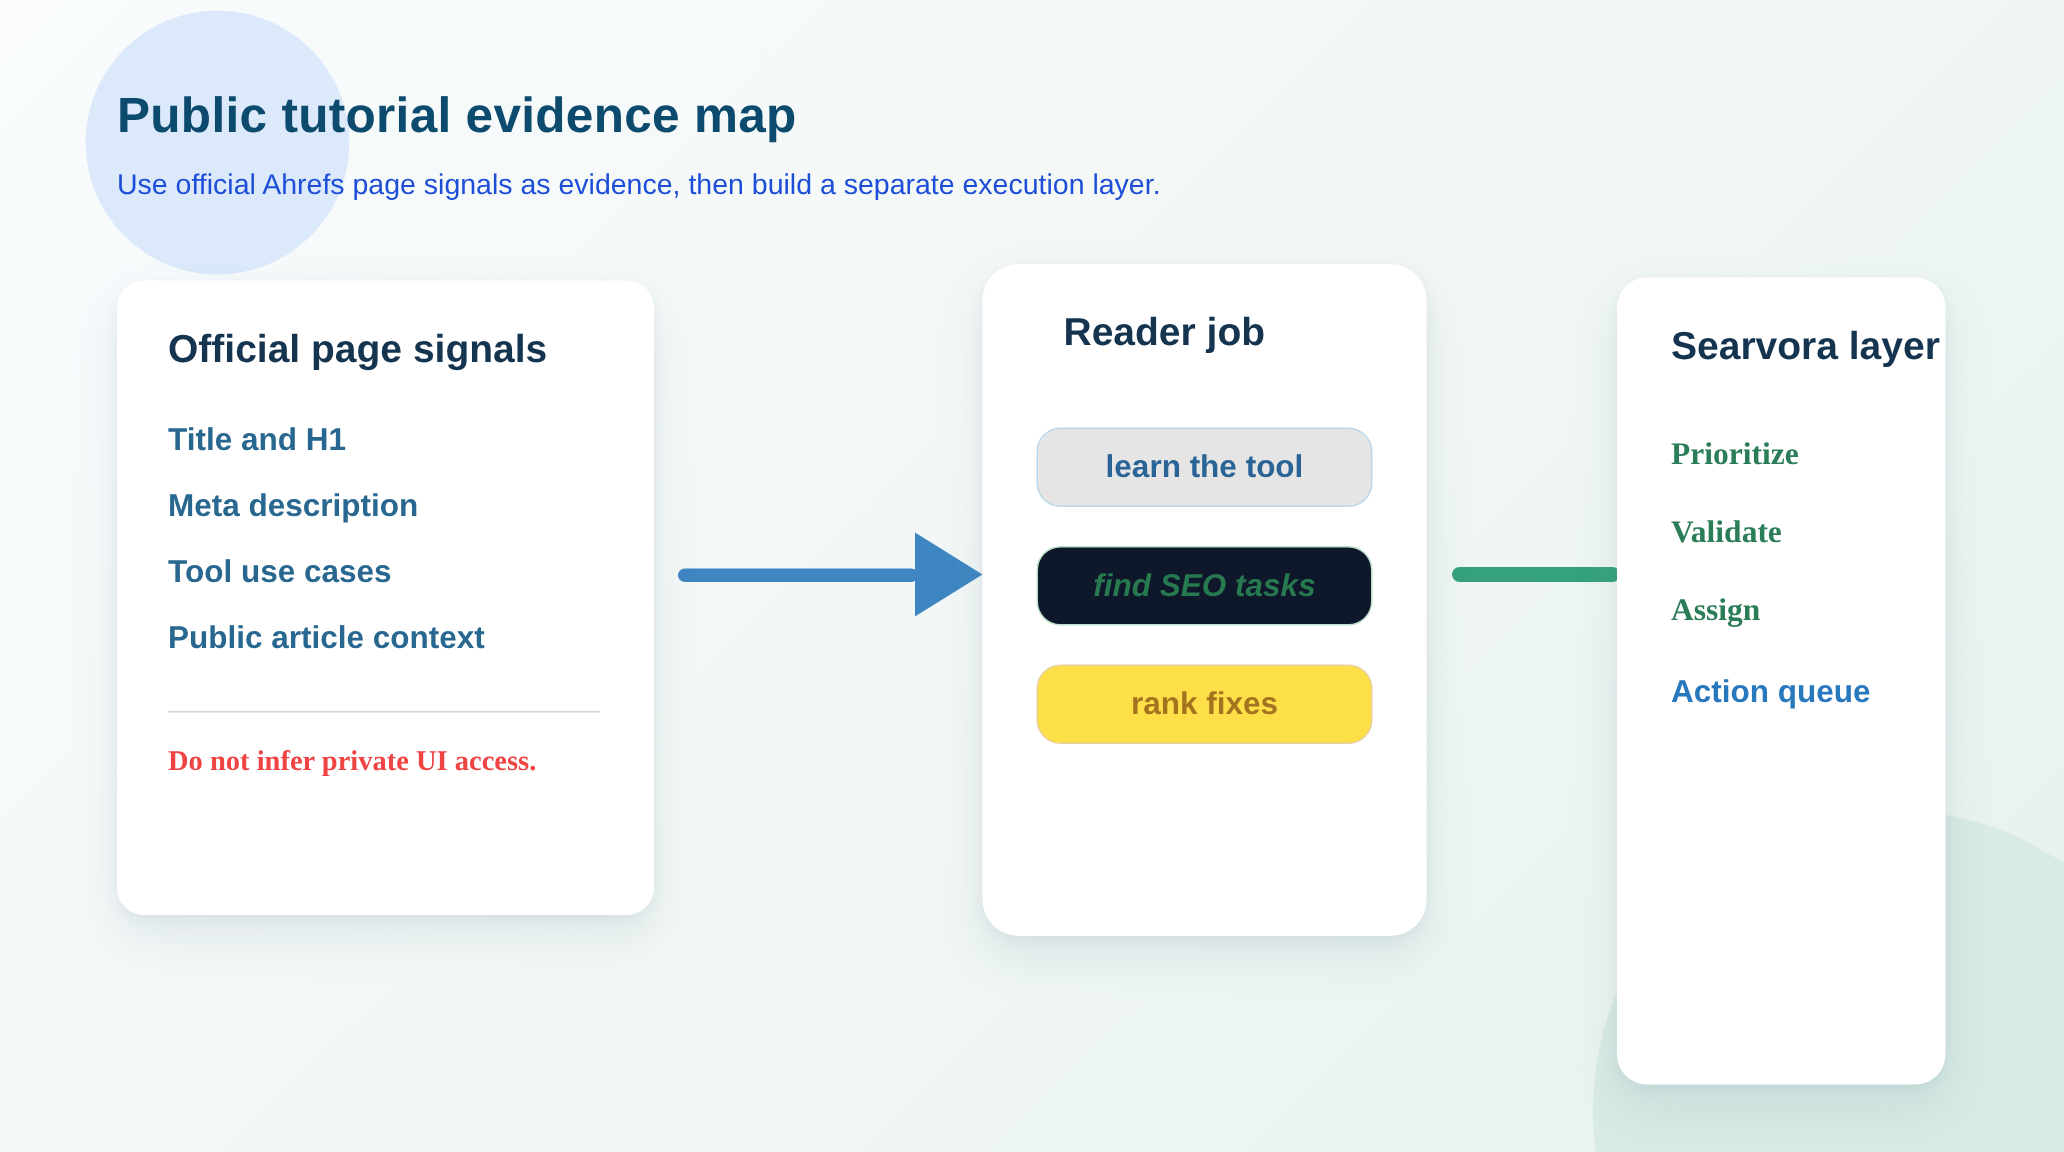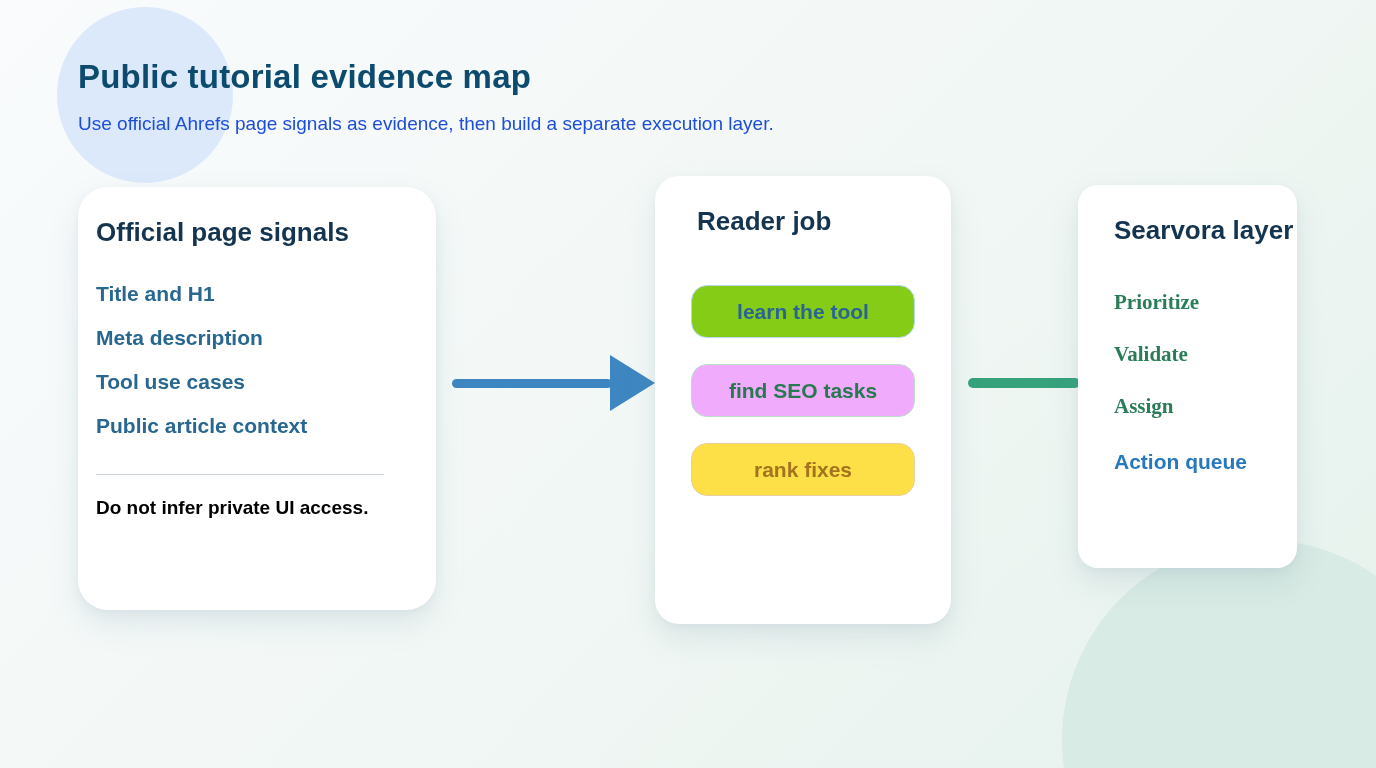--- a/index.html
+++ b/index.html
@@ -22,39 +22,39 @@
   .page-title { font-size: 33px; font-weight: 700; color: #0c4a6e; letter-spacing: 0.2px; }
   .page-subtitle { margin-top: 17px; font-size: 19px; font-weight: 400; color: #1d4ed8; }
 
   
   .card {
     position: absolute; z-index: 2; background: #ffffff;
     box-shadow: 0 14px 30px rgba(110, 140, 165, 0.16), 0 3px 8px rgba(110, 140, 165, 0.08);
   }
   .card-title { font-size: 26px; font-weight: 700; color: #14344f; white-space: nowrap; }
 
-  .card-signals { left: 78px; top: 187px; width: 358px; height: 423px; border-radius: 30px; padding: 30px 18px; }
+  .card-signals { left: 78px; top: 187px; width: 358px; height: 423px; border-radius: 18px; padding: 30px 34px; }
   .card-signals .card-title { margin-bottom: 26px; }
   .signal-item { font-size: 21px; font-weight: 700; color: #28678f; height: 44px; line-height: 40px; }
   .card-divider { border: none; border-top: 1.5px solid #ccd4db; margin: 24px 0 14px 0; width: 288px; }
-  .note-item { font-size: 19px; font-weight: 700; color: #000000; line-height: 38px; white-space: nowrap; }
+  .note-item { font-size: 19px; font-weight: 700; color: #ef4444; line-height: 38px; white-space: nowrap; font-family: Liberation Serif, serif; }
 
   .card-reader { left: 655px; top: 176px; width: 296px; height: 448px; border-radius: 24px; padding: 30px 36px 30px 42px; }
-  .card-reader .card-title { margin-bottom: 48px; }
+  .card-reader .card-title { margin-bottom: 48px; margin-left: 12px; }
   .pill-stack { display: flex; flex-direction: column; gap: 26px; margin-left: -6px; }
   .pill {
     width: 224px; height: 53px; border-radius: 16px;
     display: flex; align-items: center; justify-content: center;
     font-size: 21px; font-weight: 700; cursor: pointer;
   }
-  .pill.blue  { background: #84cc16; border: 1.5px solid #b9d7ec; color: #2a6496; }
-  .pill.green { background: #f0abfc; border: 1.5px solid #bcdfca; color: #277950; }
+  .pill.blue  { background: #e5e5e5; border: 1.5px solid #b9d7ec; color: #2a6496; }
+  .pill.green { background: #0f172a; border: 1.5px solid #bcdfca; color: #277950; font-style: italic; }
   .pill.amber { background: #fde047; border: 1.5px solid #e8cfa0; color: #a4731f; }
 
-  .card-searvora { left: 1078px; top: 185px; width: 219px; height: 383px; border-radius: 20px; padding: 30px 0 30px 36px; }
+  .card-searvora { left: 1078px; top: 185px; width: 219px; height: 538px; border-radius: 20px; padding: 30px 0 30px 36px; }
   .card-searvora .card-title { margin-bottom: 32px; }
   .layer-item { font-size: 21px; font-weight: 700; color: #2a7d57; height: 52px; line-height: 48px; font-family: Liberation Serif, serif; }
   .action-link { font-size: 21px; font-weight: 700; color: #2878be; margin-top: 16px; white-space: nowrap; }
 
   
   .connector { position: absolute; z-index: 1; }
   .arrow-blue-line { left: 452px; top: 379px; width: 160px; height: 9px; border-radius: 5px; background: #3e86c2; }
   .arrow-blue-head {
     left: 610px; top: 355px; width: 0; height: 0;
     border-top: 28px solid transparent; border-bottom: 28px solid transparent;

